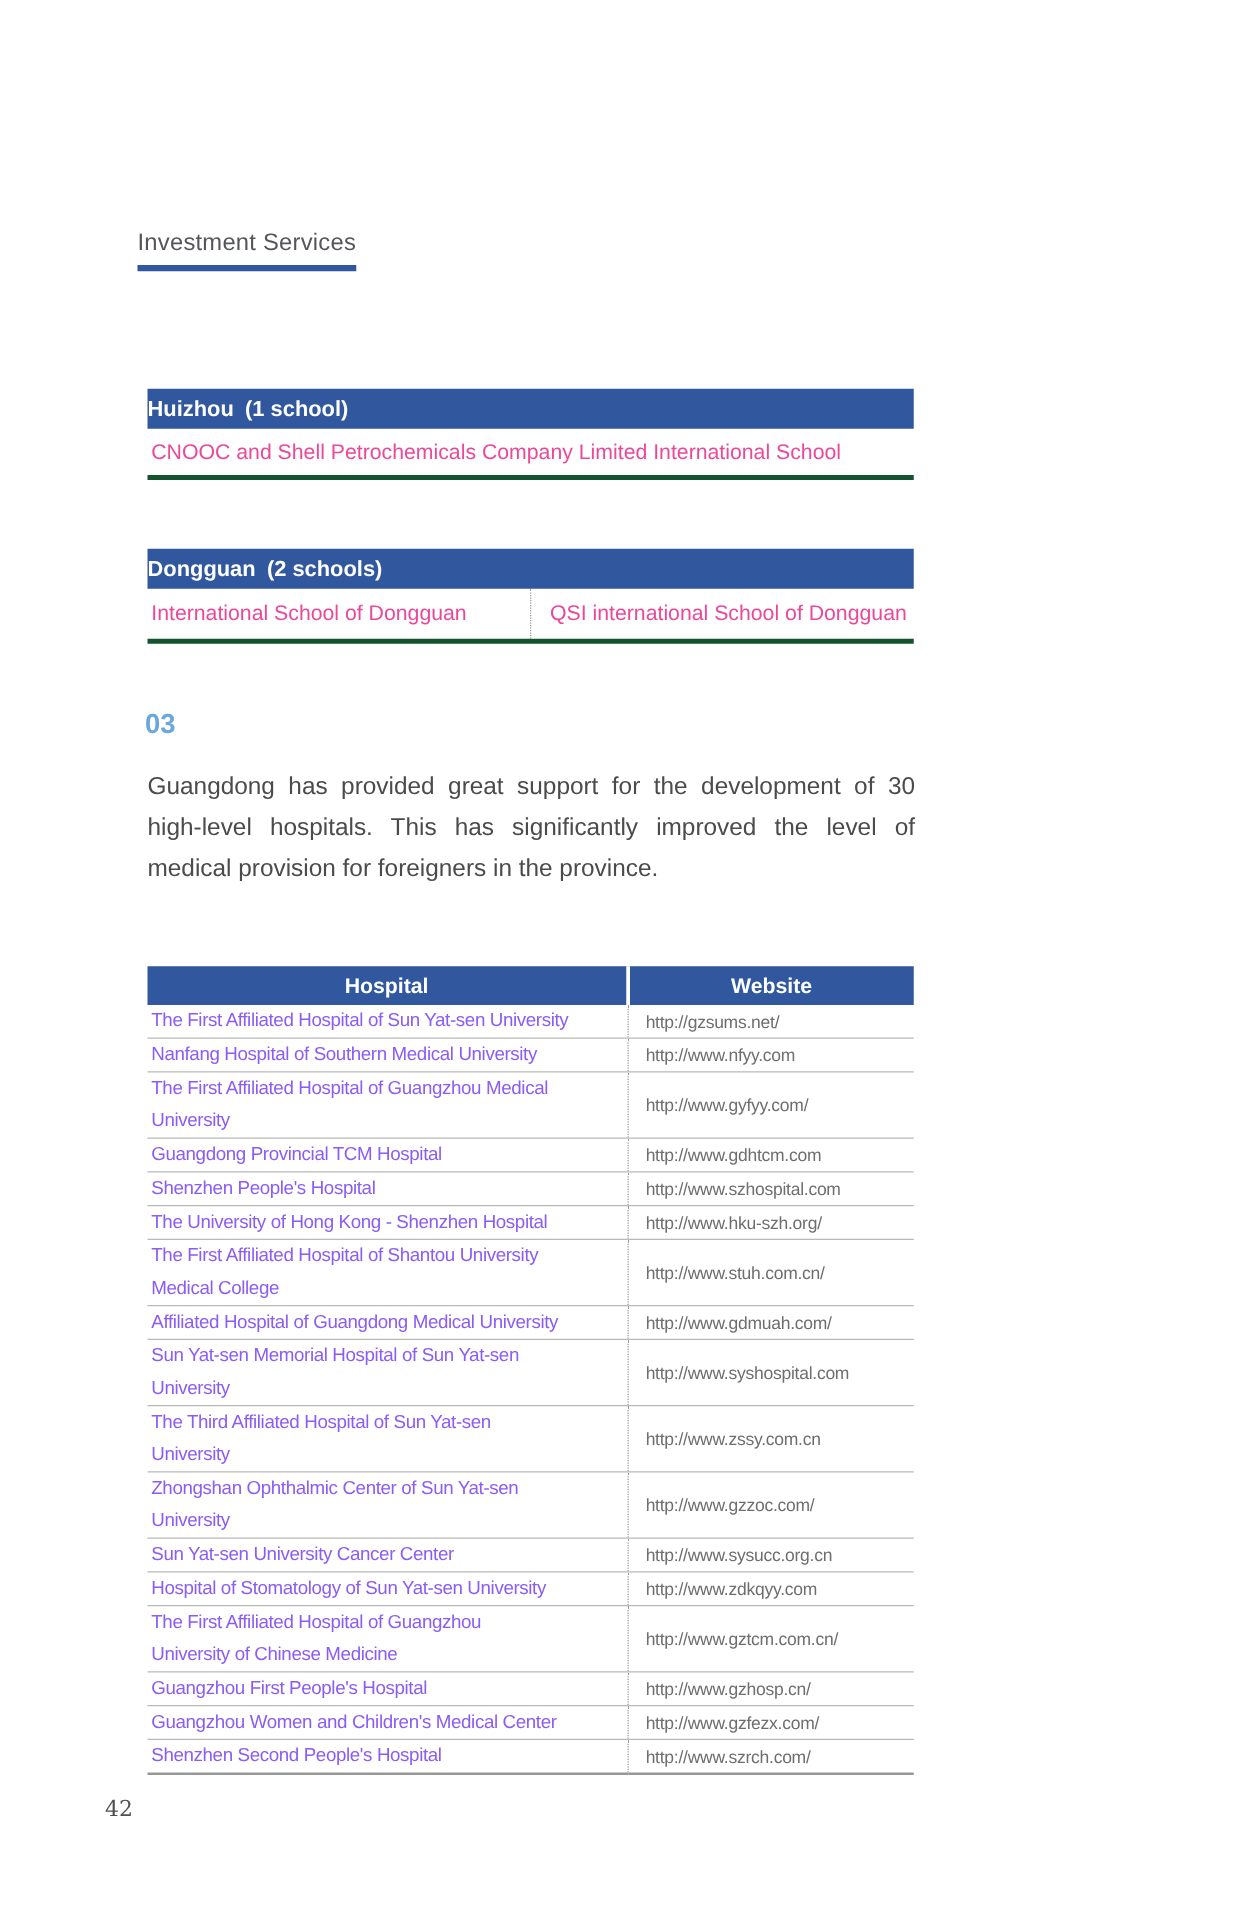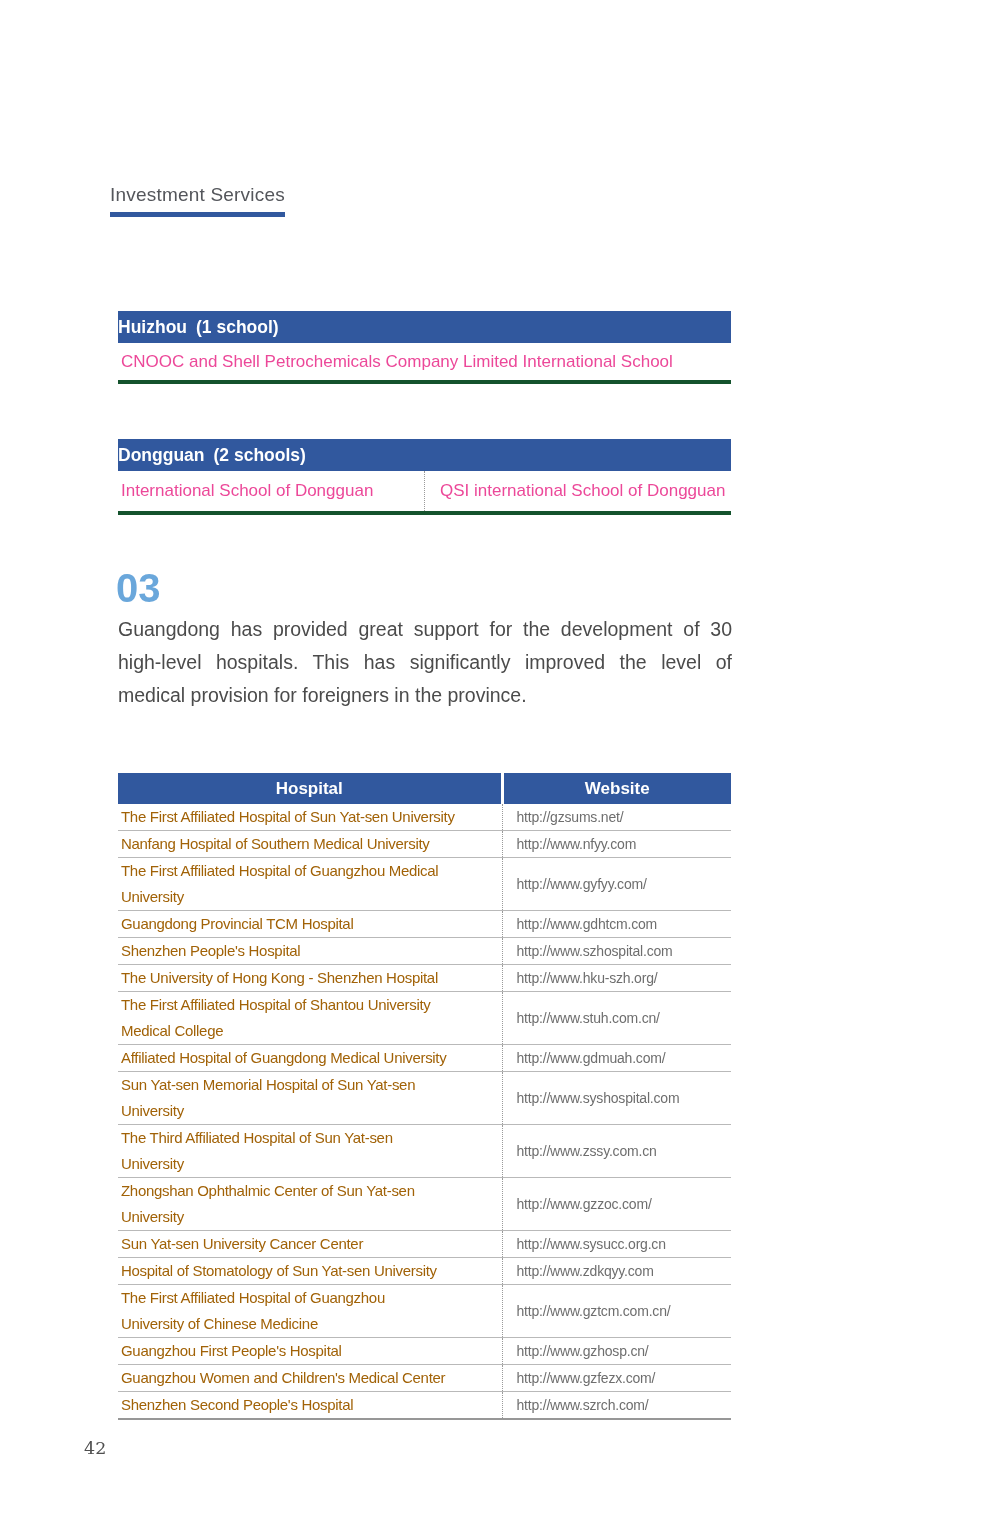--- a/index.html
+++ b/index.html
@@ -24,40 +24,40 @@
   .sheader .count { margin-left:9px; }
   .srow { border-bottom:4px solid #14532d; display:flex; align-items:center; font-size:17px; color:#ec4899; }
   .srow.single { height:41px; padding-left:3px; }
   .table-gap { height:23px; }
   .srow.double { height:44px; align-items:stretch; }
   .srow.double .cell-l { width:307px; display:flex; align-items:center; padding-left:3px; border-right:1px dotted #9A9A9A; }
   .srow.double .cell-r { flex:1; display:flex; align-items:center; padding-left:15px; }
 
   
   .medical-head { position:absolute; left:116px; top:566px; display:flex; align-items:baseline; }
-  .sec-num { font-size:40px; font-weight:bold; color:var(--secblue,#6AA7DB); }
+  .sec-num { font-size:22px; font-weight:bold; color:var(--secblue,#6AA7DB); }
   .sec-title { font-size:26px; font-weight:bold; color:#3B3B3B; margin-left:17px; letter-spacing:0.1px; }
   .medical-body {
     position:absolute; left:118px; top:613px; width:614px;
     font-size:19.5px; line-height:33px; color:#4B4B4B; text-align:justify;
   }
 
   
   .hosp-wrap { position:absolute; left:118px; top:773px; }
   table.hosp { width:613px; border-collapse:collapse; table-layout:fixed; }
   .hosp col.c1 { width:384px; }
   .hosp col.c2 { width:229px; }
   .hosp thead th {
     background:var(--blue,#31589E); color:#ffffff; font-weight:bold;
     font-size:17px; height:31px; text-align:center;
   }
   .hosp th.w { border-left:3px solid #ffffff; }
   .hosp td { border-bottom:1px solid #B9B9B9; vertical-align:middle; }
   .hosp td.h {
-    font-size:15px; letter-spacing:-0.3px; color:#a16207;
+    font-size:15px; letter-spacing:-0.3px; color:#8b5cf6;
     line-height:26px; height:26px; padding:0 8px 0 3px; white-space:pre;
   }
   .hosp td.u {
     font-size:14px; letter-spacing:-0.2px; color:#6E6E6E;
     border-left:1px dotted #9A9A9A; padding-left:14px;
   }
   .hosp tr.last td { border-bottom:2px solid #979797; }
 
   
   .page-num {

